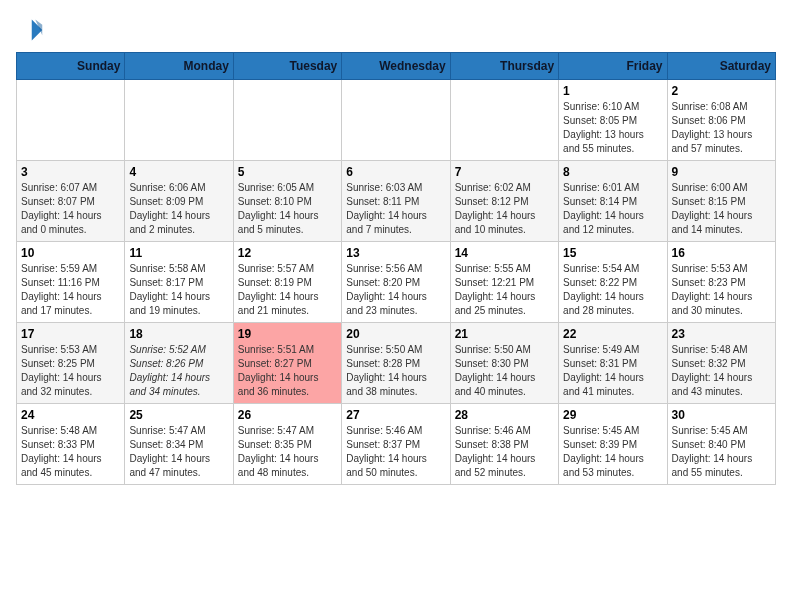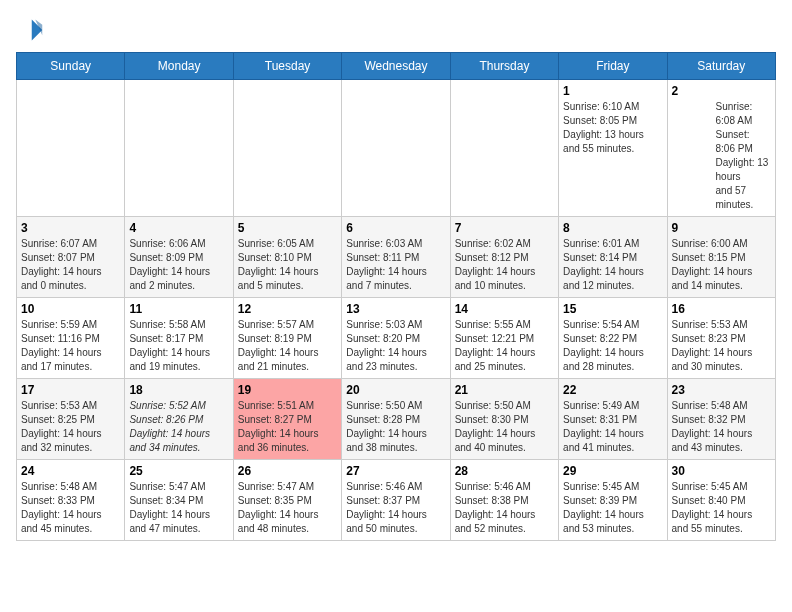--- a/index.html
+++ b/index.html
@@ -45,25 +45,25 @@
       font-size: 15px;
       color: #555;
     }
     .calendar-table {
       width: 100%;
       border-collapse: collapse;
       font-size: 10.5px;
     }
     .calendar-table th {
       background: #2a7bbf;
-      color: #ffffff;
+      color: #0f172a;
       padding: 6px 4px;
-      text-align: center;
+      text-align: right;
       font-size: 12px;
-      font-weight: normal;
+      font-weight: bold;
       border: 1px solid #1a5f9e;
     }
     .calendar-table td {
       border: 1px solid #ccc;
       vertical-align: top;
       padding: 4px;
       height: 80px;
       width: calc(100% / 7);
       background: #fff;
     }
@@ -126,21 +126,21 @@
         <td class="empty-cell"></td>
         <td>
           <span class="day-number">1</span>
           <div class="day-info" style="white-space: pre-line;">Sunrise: 6:10 AM
 Sunset: 8:05 PM
 Daylight: 13 hours
 and 55 minutes.</div>
         </td>
         <td>
           <span class="day-number">2</span>
-          <div class="day-info" style="white-space: pre-line; margin-left: 44px;">Sunrise: 6:08 AM
+          <div class="day-info" style="white-space: pre-line;">Sunrise: 6:08 AM
 Sunset: 8:06 PM
 Daylight: 13 hours
 and 57 minutes.</div>
         </td>
       </tr>
       <tr>
         <td style="background: rgb(245, 245, 245);">
           <span class="day-number">3</span>
           <div class="day-info" style="white-space: pre-line;">Sunrise: 6:07 AM
 Sunset: 8:07 PM
@@ -207,21 +207,21 @@
         </td>
         <td>
           <span class="day-number">12</span>
           <div class="day-info" style="white-space: pre-line;">Sunrise: 5:57 AM
 Sunset: 8:19 PM
 Daylight: 14 hours
 and 21 minutes.</div>
         </td>
         <td>
           <span class="day-number">13</span>
-          <div class="day-info" style="white-space: pre-line;">Sunrise: 5:03 AM
+          <div class="day-info" style="white-space: pre-line;">Sunrise: 5:56 AM
 Sunset: 8:20 PM
 Daylight: 14 hours
 and 23 minutes.</div>
         </td>
         <td>
           <span class="day-number">14</span>
           <div class="day-info" style="white-space: pre-line;">Sunrise: 5:55 AM
 Sunset: 12:21 PM
 Daylight: 14 hours
 and 25 minutes.</div>

